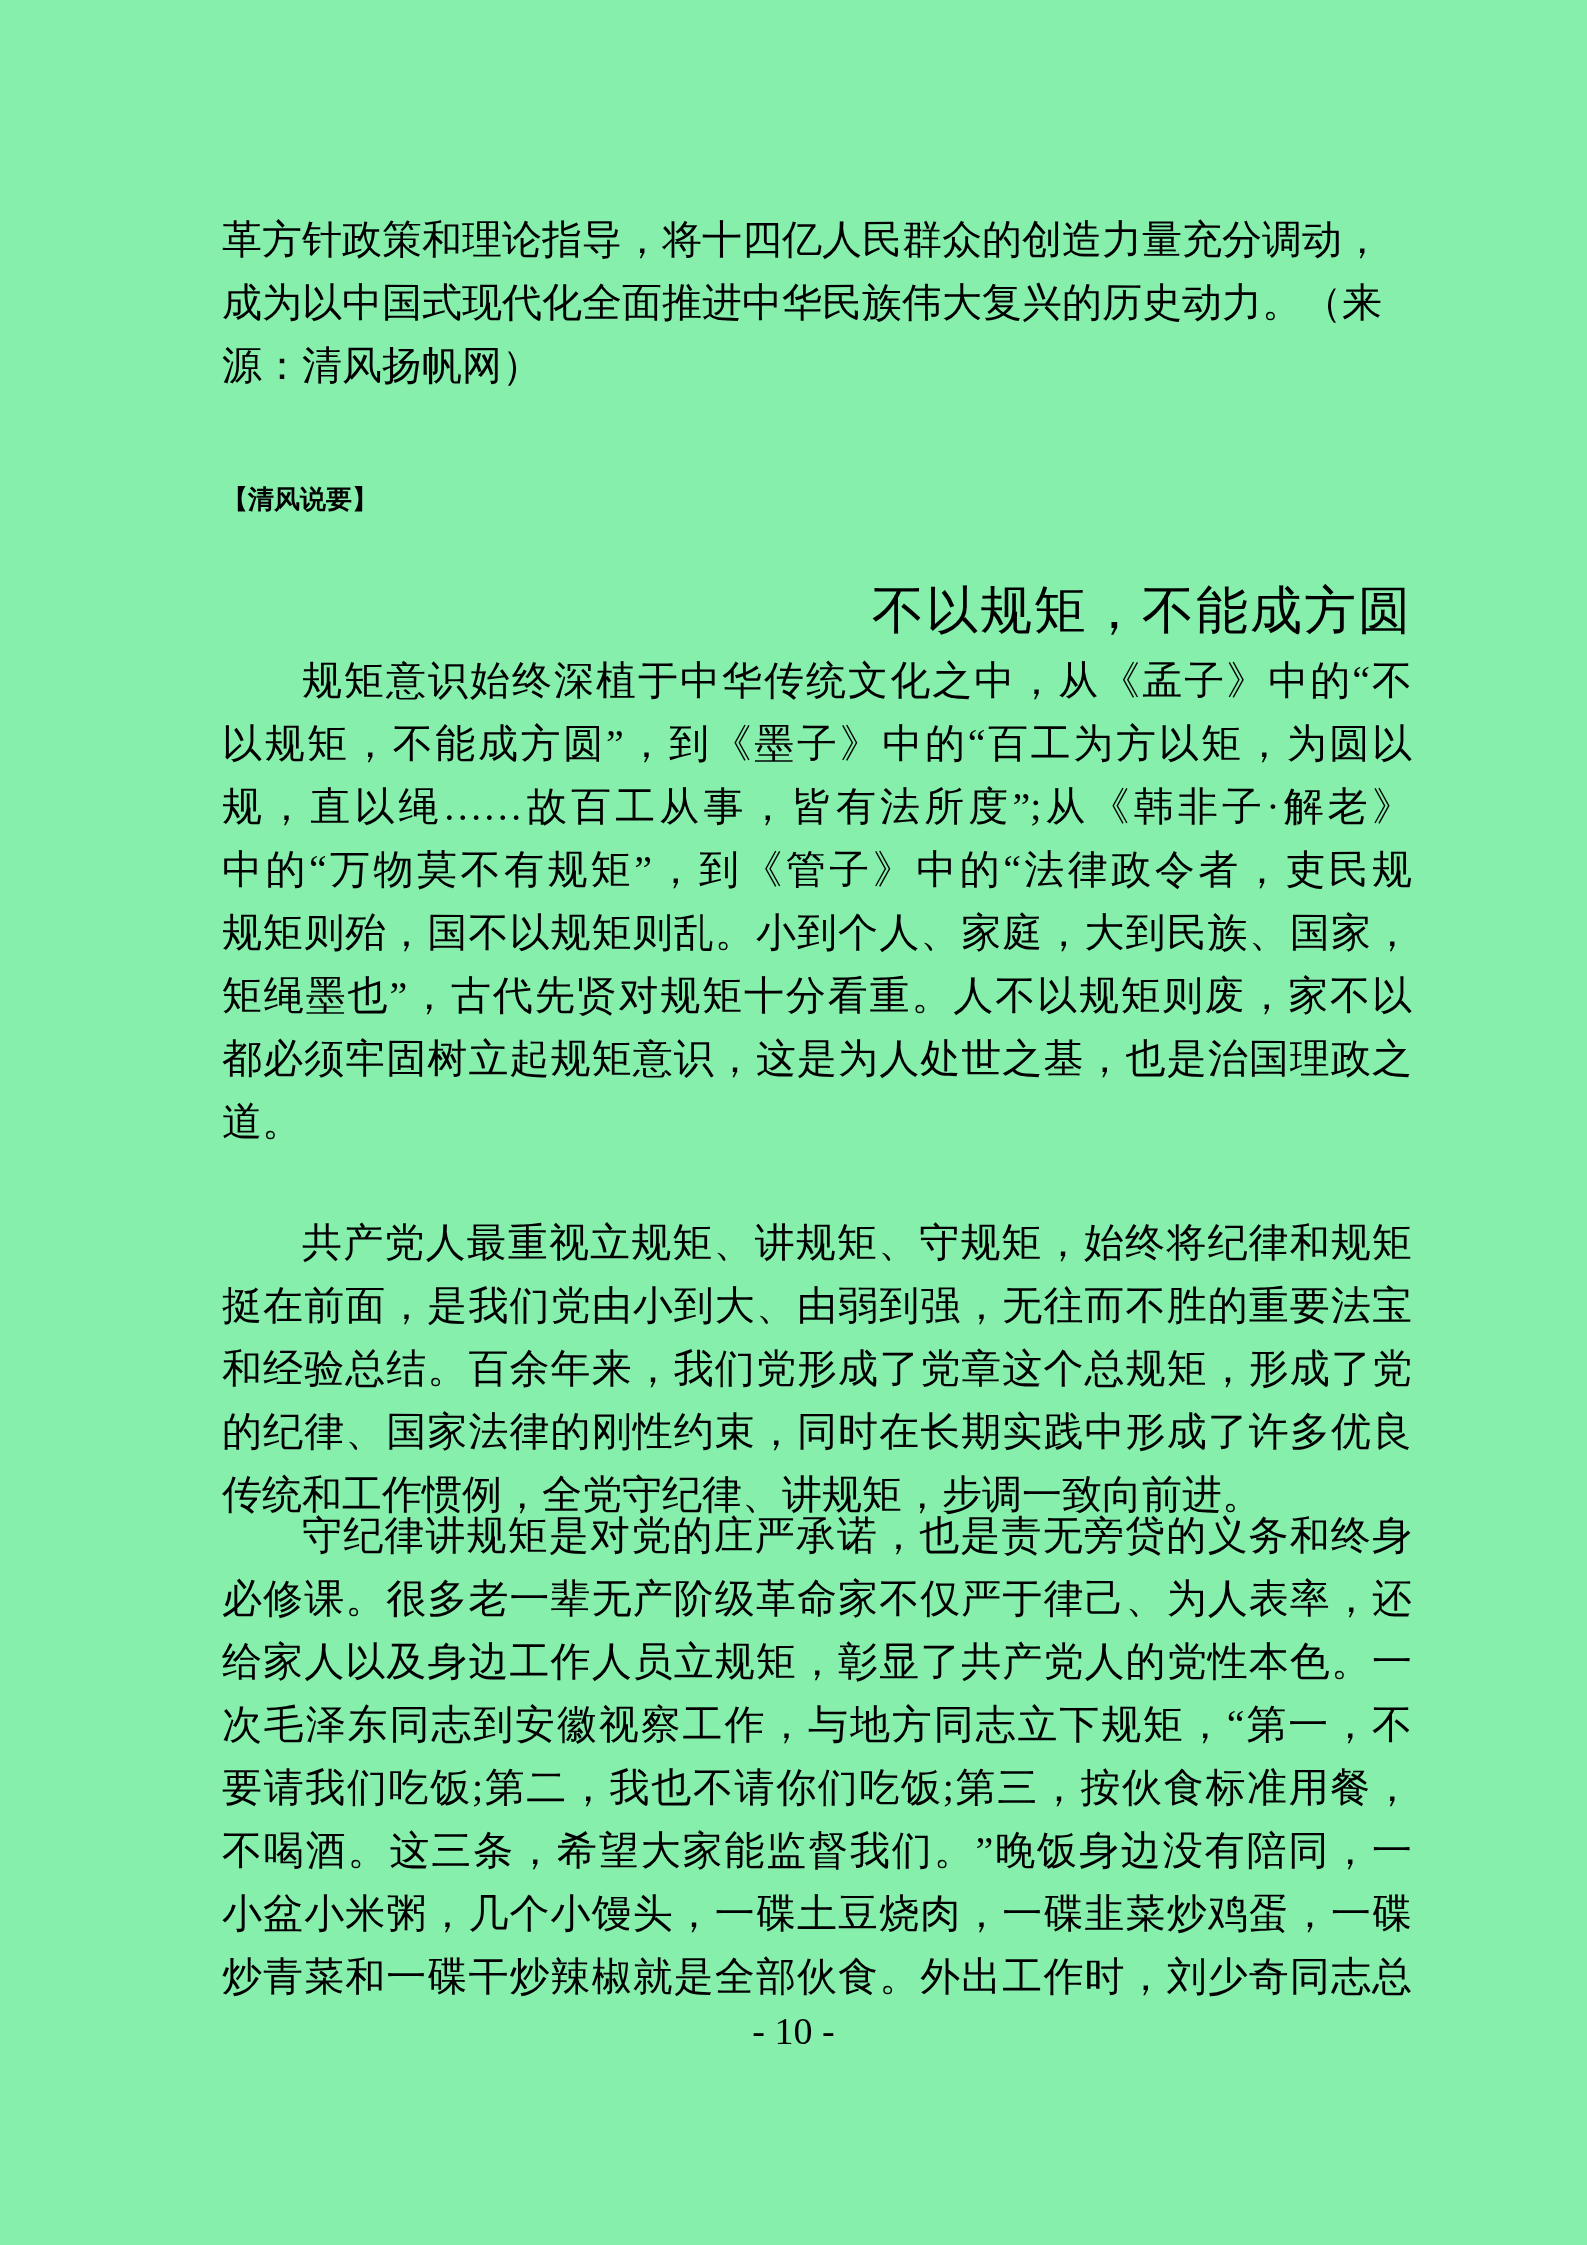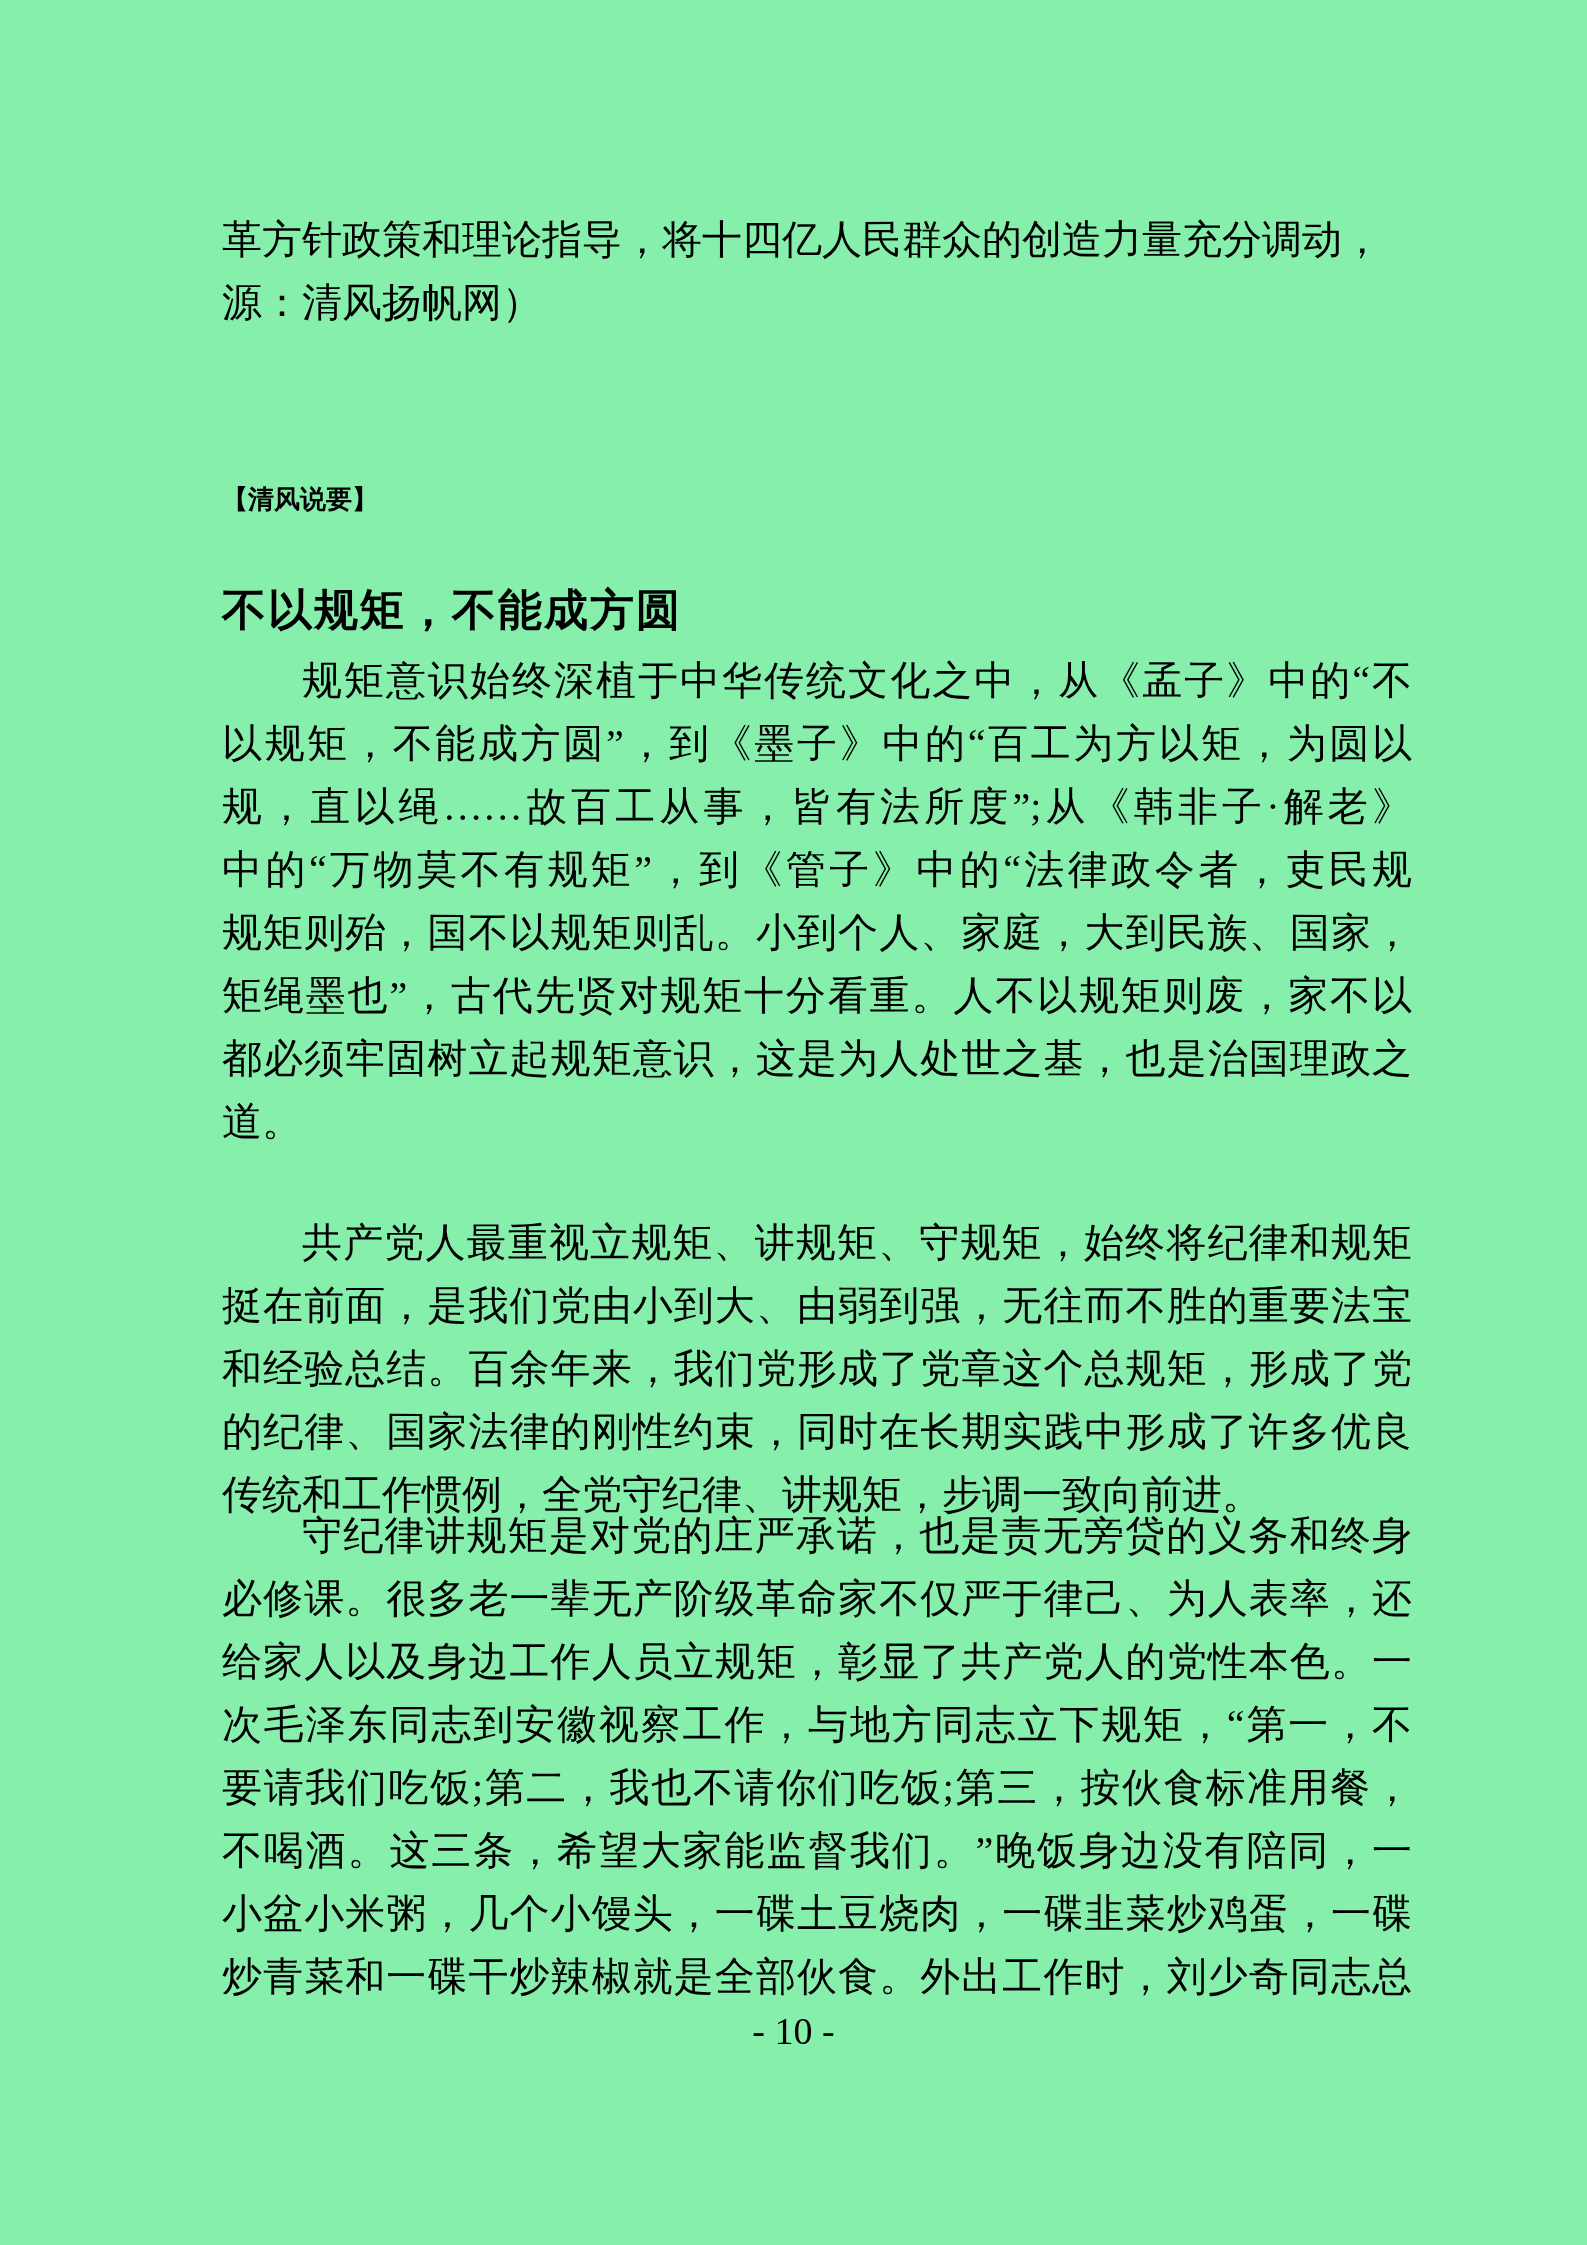--- a/index.html
+++ b/index.html
@@ -30,43 +30,44 @@
     text-align-last: justify;
     text-justify: inter-character;
   }
   .line.indent { text-indent: 80px; }
   .section-label {
     font-size: 26px;
     font-weight: bold;
     line-height: 62px;
   }
   .article-title {
-    font-size: 44px;
-    font-weight: bold;
+    font-size: 52px;
+    font-weight: normal;
     line-height: 62px;
-    text-align: left;
+    text-align: right;
     letter-spacing: 2px;
   }
   .footer {
     position: absolute;
     left: 0;
     top: 2000px;
     width: 100%;
     text-align: center;
     font-size: 38px;
     line-height: 62px;
   }
 </style>
 </head>
 <body>
 
 <div class="page">
 
   <div class="block body-text" style="top:208px">
       <div class="line">革方针政策和理论指导，将十四亿人民群众的创造力量充分调动，</div>
+      <div class="line">成为以中国式现代化全面推进中华民族伟大复兴的历史动力。（来</div>
       <div class="line">源：清风扬帆网）</div>
     </div>
 
   <div class="block section-label" style="top:469px">【清风说要】</div>
 
   <div class="block article-title" style="top:580px">不以规矩，不能成方圆</div>
 
   <div class="block body-text" style="top:649px">
       <div class="line indent fill">规矩意识始终深植于中华传统文化之中，从《孟子》中的“不</div>
       <div class="line fill">以规矩，不能成方圆”，到《墨子》中的“百工为方以矩，为圆以</div>

